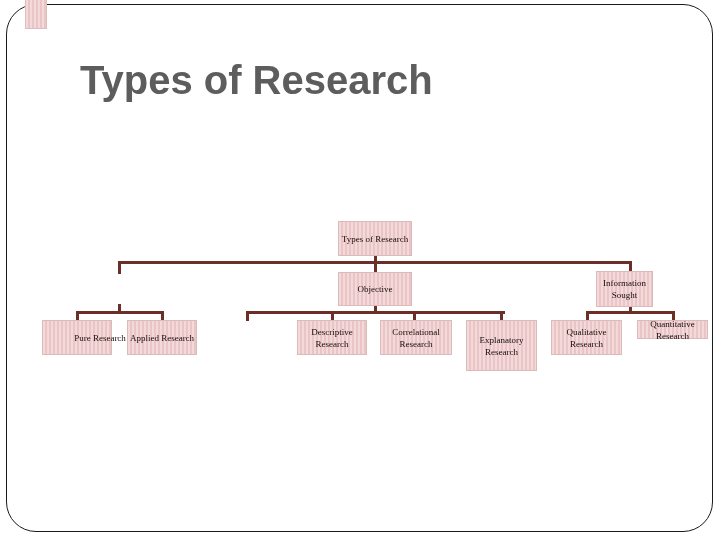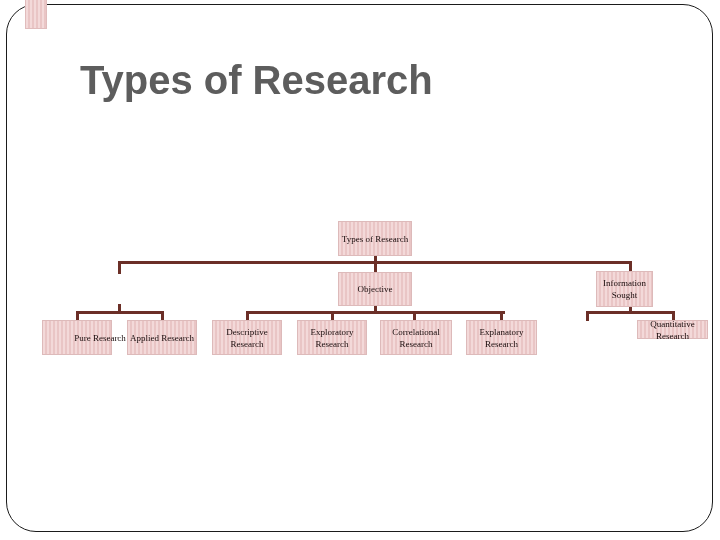--- a/index.html
+++ b/index.html
@@ -61,19 +61,19 @@
       <div class="seg" style="left: 330.5px; top: 311px; width: 3px; height: 10px; background: rgb(107, 47, 39);"></div>
       <div class="seg" style="left: 412.5px; top: 311px; width: 3px; height: 10px; background: rgb(107, 47, 39);"></div>
       <div class="seg" style="left: 500px; top: 311px; width: 3px; height: 10px; background: rgb(107, 47, 39);"></div>
       <div class="seg" style="left: 585.5px; top: 311px; width: 3px; height: 10px; background: rgb(107, 47, 39);"></div>
       <div class="seg" style="left: 671.5px; top: 311px; width: 3px; height: 10px; background: rgb(107, 47, 39);"></div>
       <div class="node stripes single" style="left: 338px; top: 221px; width: 74px; height: 35px;">Types of Research</div>
       <div class="node stripes single" style="left: 338px; top: 272px; width: 74px; height: 34px;">Objective</div>
       <div class="node stripes" style="left: 596px; top: 271px; width: 57px; height: 36px;">Information Sought</div>
       <div class="node stripes single" style="left: 42px; top: 320px; width: 70px; height: 35px; padding-left: 48px;">Pure Research</div>
       <div class="node stripes single" style="left: 127px; top: 320px; width: 70px; height: 35px;">Applied Research</div>
-      <div class="node stripes" style="left: 212px; top: 320px; width: 70px; height: 35px;">Descriptive Research</div>
-      <div class="node stripes" style="left: 297px; top: 320px; width: 70px; height: 35px;">Exploratory Research</div>
+      <div class="node stripes" style="left: 297px; top: 320px; width: 70px; height: 35px;">Descriptive Research</div>
       <div class="node stripes" style="left: 380px; top: 320px; width: 72px; height: 35px;">Correlational Research</div>
-      <div class="node stripes" style="left: 466px; top: 320px; width: 71px; height: 35px;">Explanatory Research</div>
+      <div class="node stripes" style="left: 466px; top: 320px; width: 71px; height: 51px;">Explanatory Research</div>
+      <div class="node stripes" style="left: 551px; top: 320px; width: 71px; height: 35px;">Qualitative Research</div>
       <div class="node stripes" style="left: 637px; top: 320px; width: 71px; height: 19px;">Quantitative Research</div>
     </div>
 </div>
 
 </body></html>

